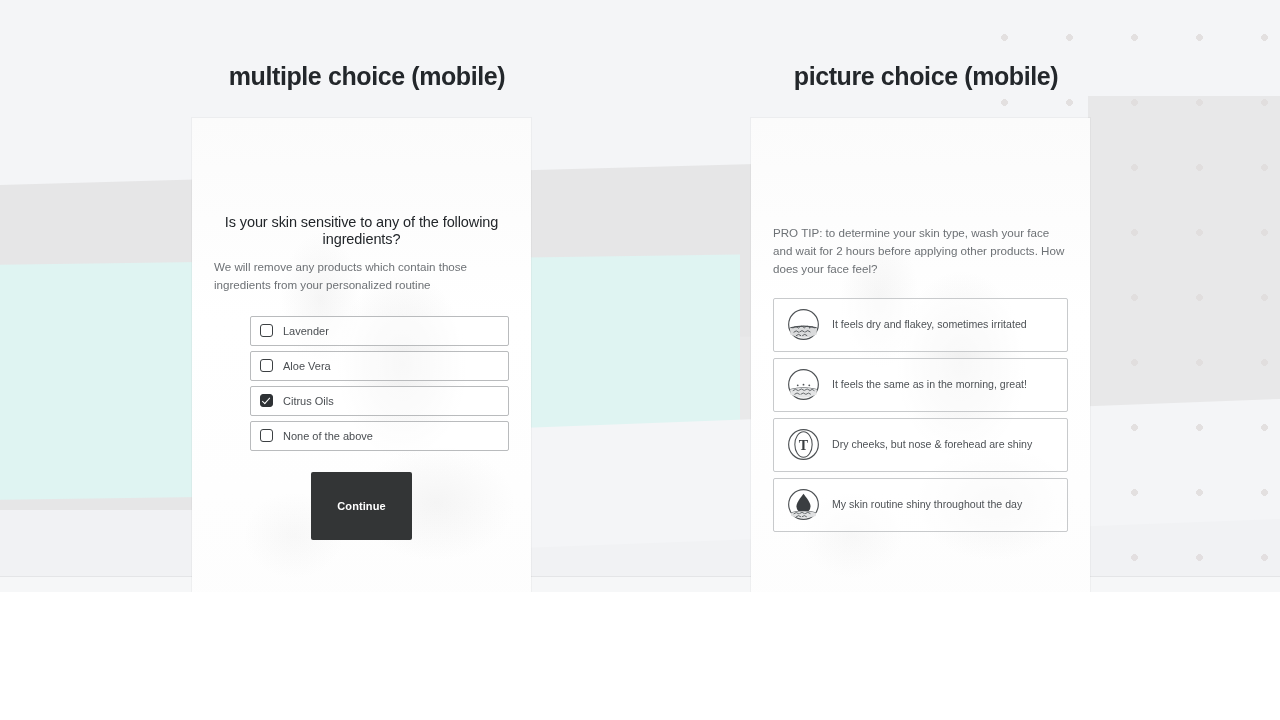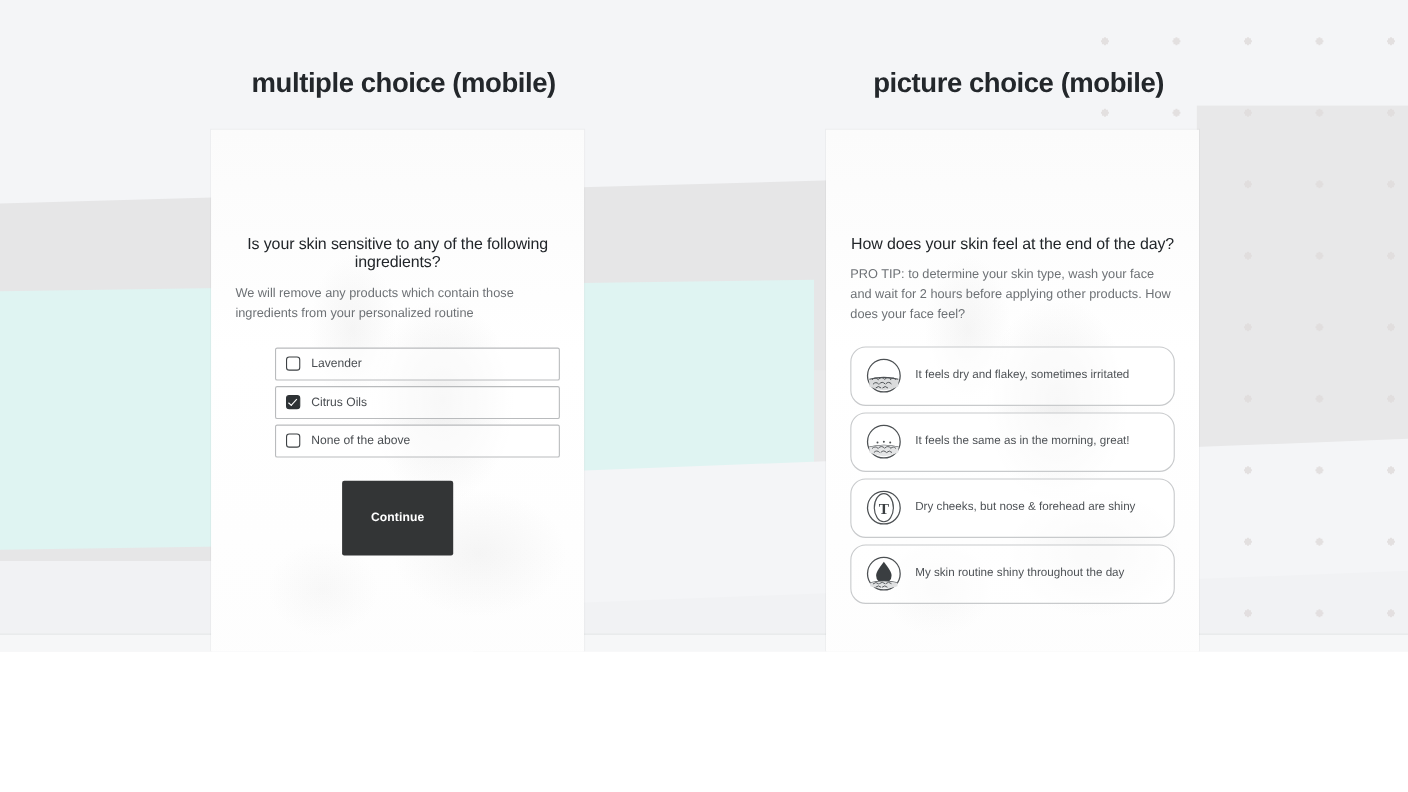--- a/index.html
+++ b/index.html
@@ -205,21 +205,21 @@
 
   
   .pic-list { margin-top: 20px; }
 
   .pic-row {
     display: flex;
     align-items: center;
     height: 54px;
     margin-bottom: 6px;
     border: 1px solid #c8cacc;
-    border-radius: 14px;
+    border-radius: 2px;
     background: rgba(255,255,255,.55);
     padding: 0 13px;
   }
 
   .pic-icon {
     flex: 0 0 33px;
     width: 33px; height: 33px;
   }
   .pic-icon svg { display: block; width: 33px; height: 33px; }
 
@@ -296,20 +296,24 @@
         <div class="q-sub">We will remove any products which contain those ingredients from your personalized routine</div>
 
         <div class="opt-list">
 
           <div class="opt-row">
             <span class="cbox"></span>
             <span class="opt-label">Lavender</span>
           </div>
 
 
+          <div class="opt-row">
+            <span class="cbox"></span>
+            <span class="opt-label">Aloe Vera</span>
+          </div>
 
           <div class="opt-row">
             <span class="cbox checked"></span>
             <span class="opt-label">Citrus Oils</span>
           </div>
 
           <div class="opt-row">
             <span class="cbox"></span>
             <span class="opt-label">None of the above</span>
           </div>
@@ -333,21 +337,20 @@
   </div>
 
   <div class="panel" id="panel-right">
 
     <div class="panel-title">picture choice (mobile)</div>
 
     <div class="phone">
       <div class="phone-photo"></div>
 
       <div class="phone-body">
-        <div class="q-title">How does your skin feel at the end of the day?</div>
         <div class="q-sub">PRO TIP: to determine your skin type, wash your face and wait for 2 hours before applying other products. How does your face feel?</div>
 
         <div class="pic-list">
 
           <div class="pic-row">
             <span class="pic-icon">
               <svg viewBox="0 0 40 40">
                 <circle cx="20" cy="20" r="18" fill="#fff" stroke="#4d5154" stroke-width="1.4"></circle>
                 <path d="M4 24 Q20 20 36 24 L36 32 Q20 40 4 32 Z" fill="#dadbdc"></path>
                 <g stroke="#4d5154" stroke-width="1.1" fill="none">

